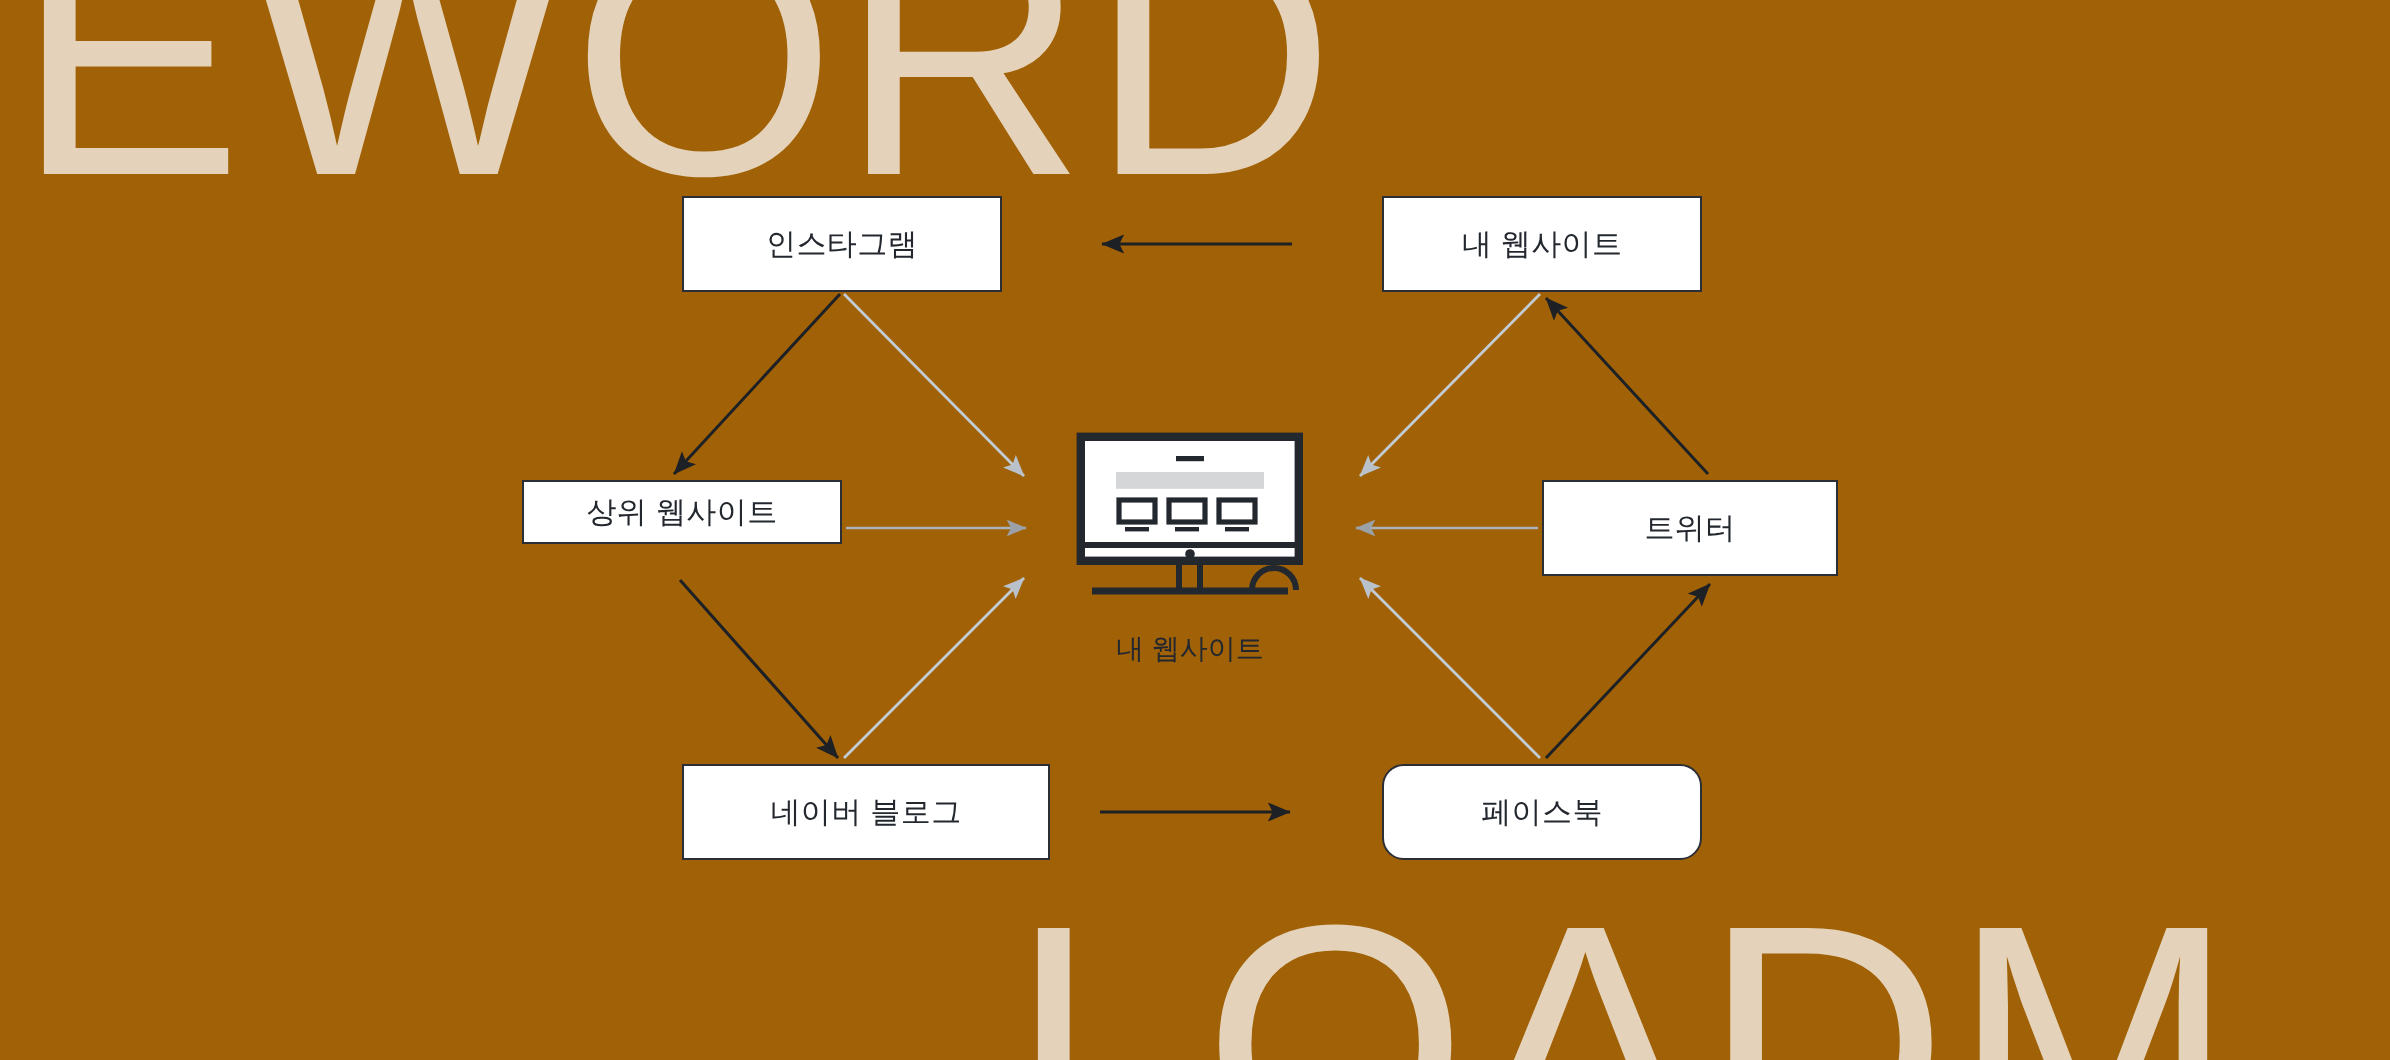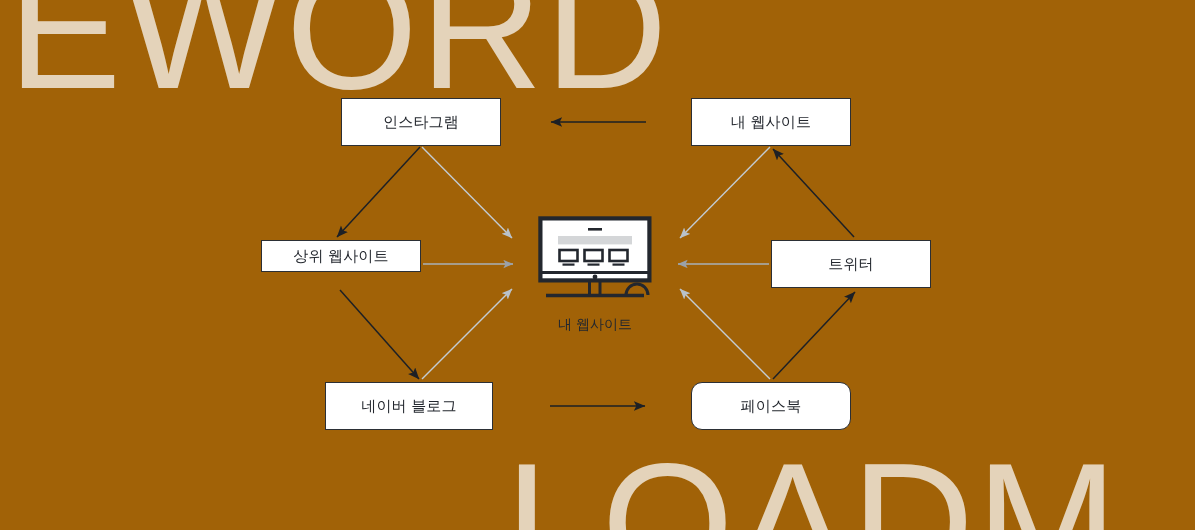--- a/index.html
+++ b/index.html
@@ -57,22 +57,22 @@
     display: flex;
     align-items: center;
     justify-content: center;
     font-size: 15px;
     color: #23272e;
     letter-spacing: 0.2px;
   }
   #node-instagram  { left: 341px; top: 98px;  width: 160px; height: 48px; }
   #node-mysite     { left: 691px; top: 98px;  width: 160px; height: 48px; }
   #node-upper      { left: 261px; top: 240px; width: 160px; height: 32px; }
-  #node-twitter    { left: 771px; top: 240px; width: 160px; height: 48px; }
-  #node-naver      { left: 325px; top: 382px; width: 168px; height: 48px; }
+  #node-twitter    { left: 771px; top: 240px; width: 148px; height: 48px; }
+  #node-naver      { left: 341px; top: 382px; width: 184px; height: 48px; }
   #node-facebook   { left: 691px; top: 382px; width: 160px; height: 48px; border-radius: 11px; }
 
   #monitor {
     position: absolute;
     left: 538px;
     top: 216px;
     width: 114px;
     height: 92px;
   }
   #monitor-label {

